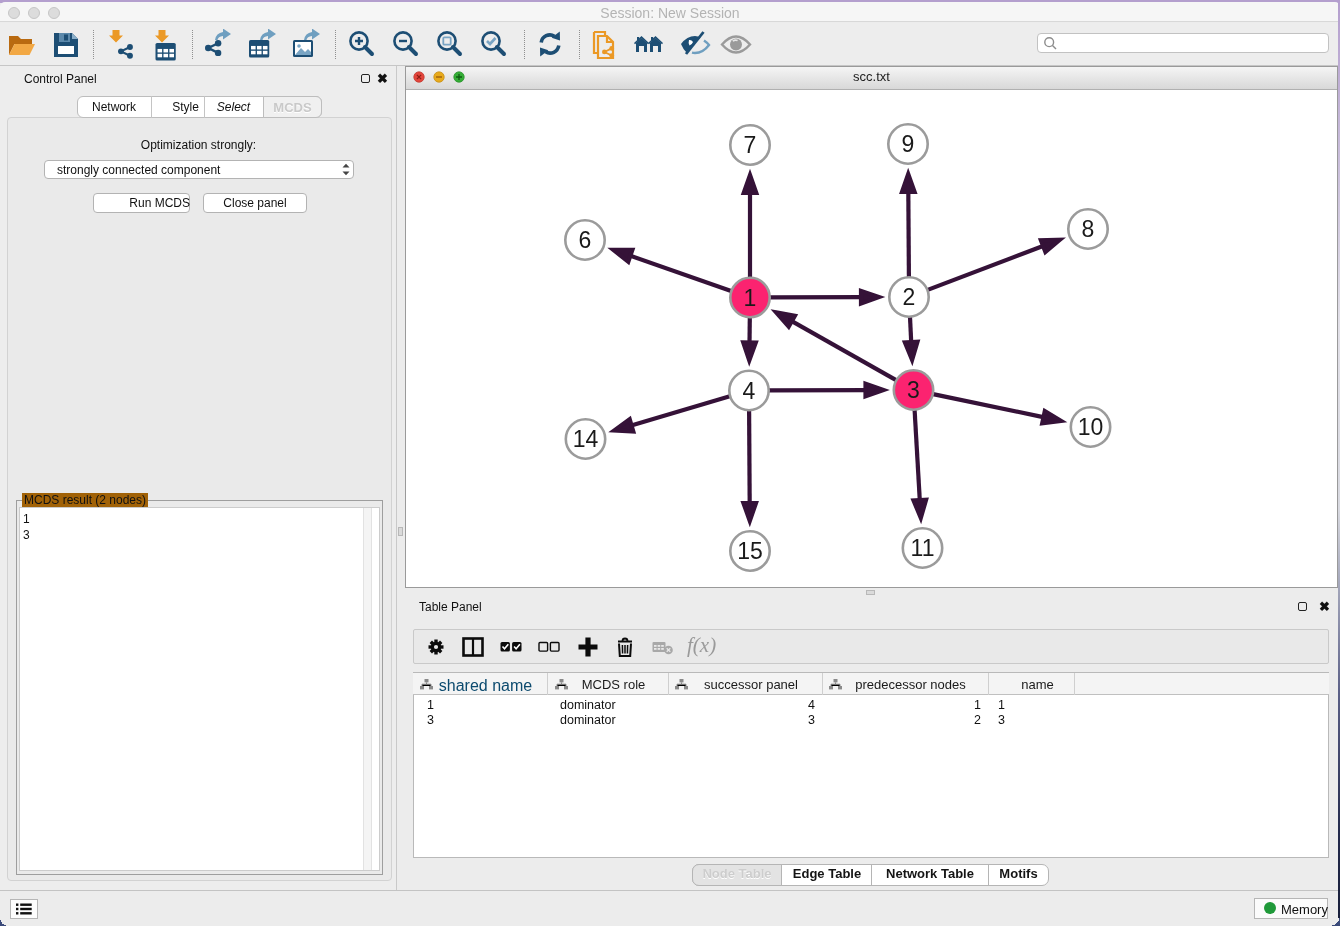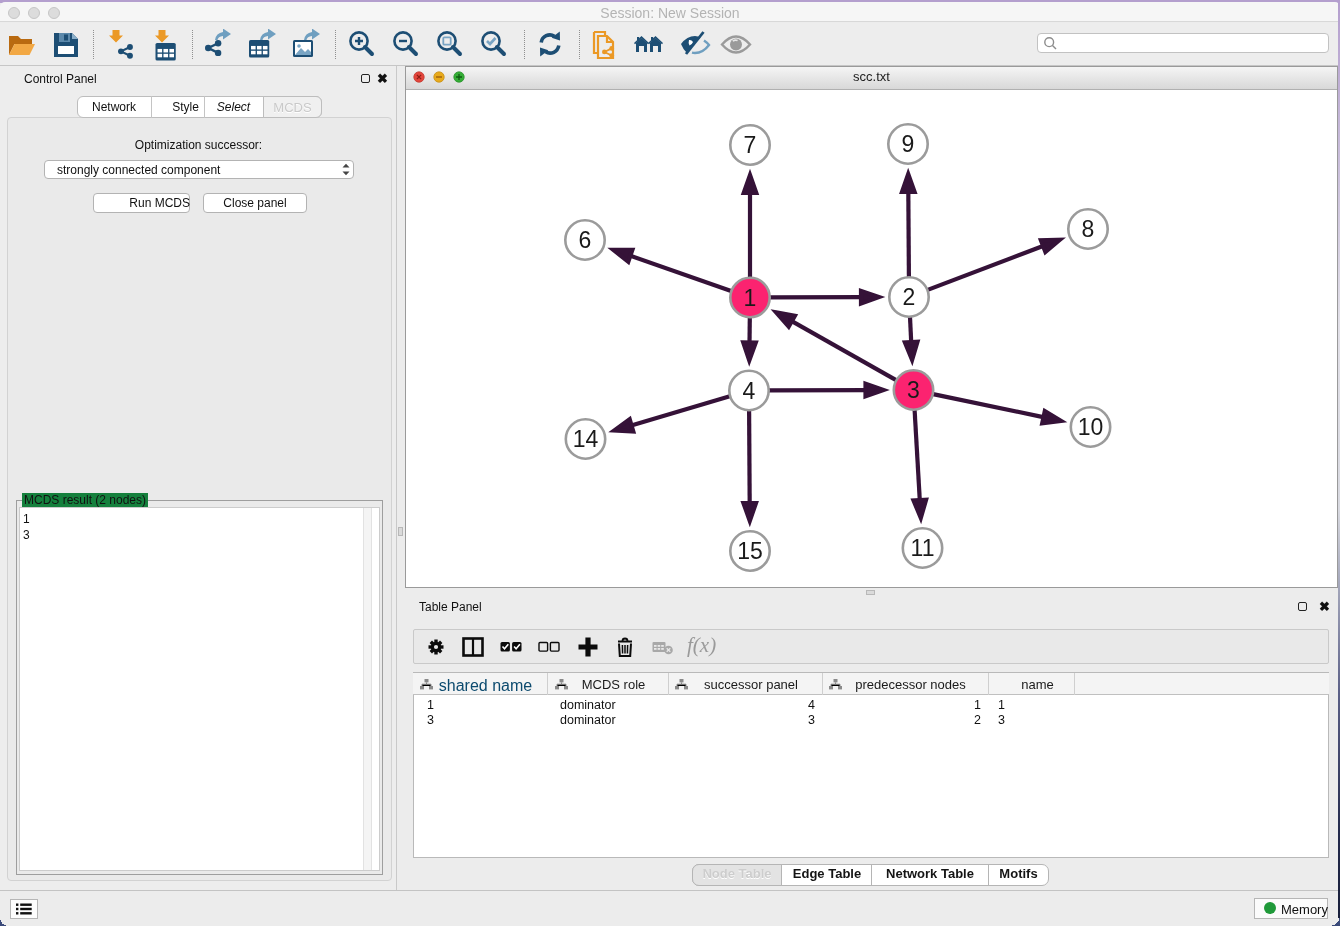--- a/index.html
+++ b/index.html
@@ -173,35 +173,35 @@
 
 <div class="abs" style="left:7px;top:117px;width:385px;height:764px;background:#eaeaea;border:1px solid #d2d2d2;border-radius:4px;"></div>
 
 <div class="abs" style="left:77px;top:96px;width:245px;height:22px;background:#fff;border:1px solid #bdbdbd;border-radius:6px;"></div>
 <div class="abs" style="left:151px;top:96px;height:22px;border-left:1px solid #c4c4c4;"></div>
 <div class="abs" style="left:204px;top:96px;height:22px;border-left:1px solid #c4c4c4;"></div>
 <div class="abs" style="left:263px;top:96px;width:59px;height:22px;background:#f0f0f0;border:1px solid #bdbdbd;border-radius:0 6px 6px 0;"></div>
 <div class="abs t13" style="left:77px;top:100px;width:74px;text-align:center;">Network</div>
 <div class="abs t13" style="left:151px;top:100px;width:53px;text-align:center;padding-left:16px;">Style</div>
 <div class="abs t13" style="left:204px;top:100px;width:59px;text-align:center;font-style:italic;">Select</div>
-<div class="abs" style="left:263px;top:100px;width:59px;text-align:center;font-size:13px;color:#c9c9c9;text-shadow:0 1px 0 #fff;">MCDS</div>
-
-<div class="abs t13" style="left:0;top:138px;width:397px;text-align:center;">Optimization successor:</div>
+<div class="abs" style="left:263px;top:100px;width:59px;text-align:center;font-size:13px;color:#c9c9c9;text-shadow:0 1px 0 #fff;font-weight:bold;">MCDS</div>
+
+<div class="abs t13" style="left:0;top:138px;width:397px;text-align:center;">Optimization strongly:</div>
 <div class="abs" style="left:44px;top:160px;width:310px;height:19px;background:#fff;border:1px solid #b3b3b3;border-radius:4px;"></div>
 <div class="abs t13" style="left:57px;top:163px;">strongly connected component</div>
 <svg class="abs" style="left:340px;top:162px;" width="12" height="15" viewBox="0 0 12 15">
     <path d="M2.5 5.5 L6 1.8 L9.5 5.5 Z M2.5 9.5 L6 13.2 L9.5 9.5 Z" fill="#444"></path>
   </svg>
 <div class="abs" style="left:93px;top:193px;width:97px;height:20px;background:#fff;border:1px solid #b3b3b3;border-radius:4px;"></div>
 <div class="abs t13" style="left:93px;top:196px;width:97px;text-align:right;">Run MCDS</div>
 <div class="abs" style="left:203px;top:193px;width:104px;height:20px;background:#fff;border:1px solid #b3b3b3;border-radius:4px;"></div>
 <div class="abs t13" style="left:203px;top:196px;width:104px;text-align:center;">Close panel</div>
 
 <div class="abs" style="left:16px;top:500px;width:367px;height:375px;border:1px solid #9e9e9e;"></div>
-<div class="abs t13" style="left:22px;top:493px;background:#15803d;padding:0 2px;">MCDS result (2 nodes)</div>
+<div class="abs t13" style="left:22px;top:493px;background:#a16207;padding:0 2px;">MCDS result (2 nodes)</div>
 <div class="abs" style="left:19px;top:507px;width:361px;height:364px;background:#fff;border:1px solid #cccccc;"></div>
 <div class="abs" style="left:363px;top:508px;width:9px;height:362px;background:#f4f4f4;border-left:1px solid #e2e2e2;border-right:1px solid #e2e2e2;"></div>
 <div class="abs t13" style="left:23px;top:511px;line-height:16px;">1<br>3</div>
 
 <div class="abs" style="left:405px;top:66px;width:933px;height:522px;background:#fff;border:1px solid #9a9a9a;"></div>
 <div class="abs" style="left:406px;top:67px;width:931px;height:23px;background:linear-gradient(#f5f5f5,#d8d8d8);border-bottom:1px solid #b0b0b0;"></div>
 <div class="abs" style="left:406px;top:69px;width:931px;text-align:center;font-size:13px;color:#1c1c1c;">scc.txt</div>
 <svg class="abs" style="left:412px;top:70px;" width="56" height="14" viewBox="0 0 56 14">
 <circle cx="7" cy="7" r="5.2" fill="#e4453c" stroke="#bf3a30" stroke-width="0.8"></circle>
 <path d="M4.9 4.9 L9.1 9.1 M9.1 4.9 L4.9 9.1" stroke="#8c1d14" stroke-width="1.3"></path>

